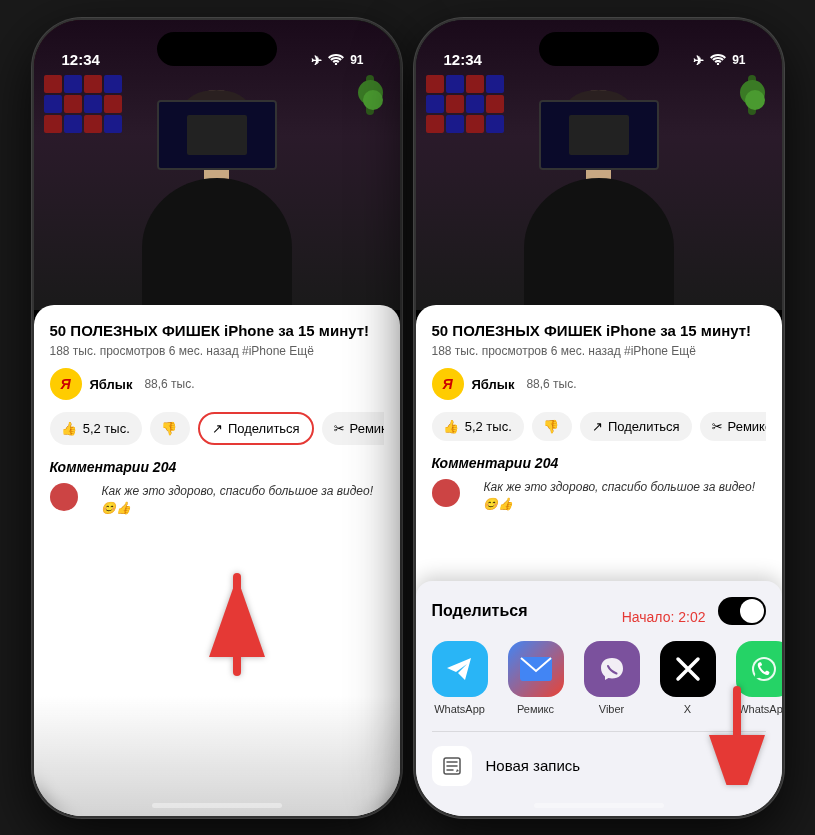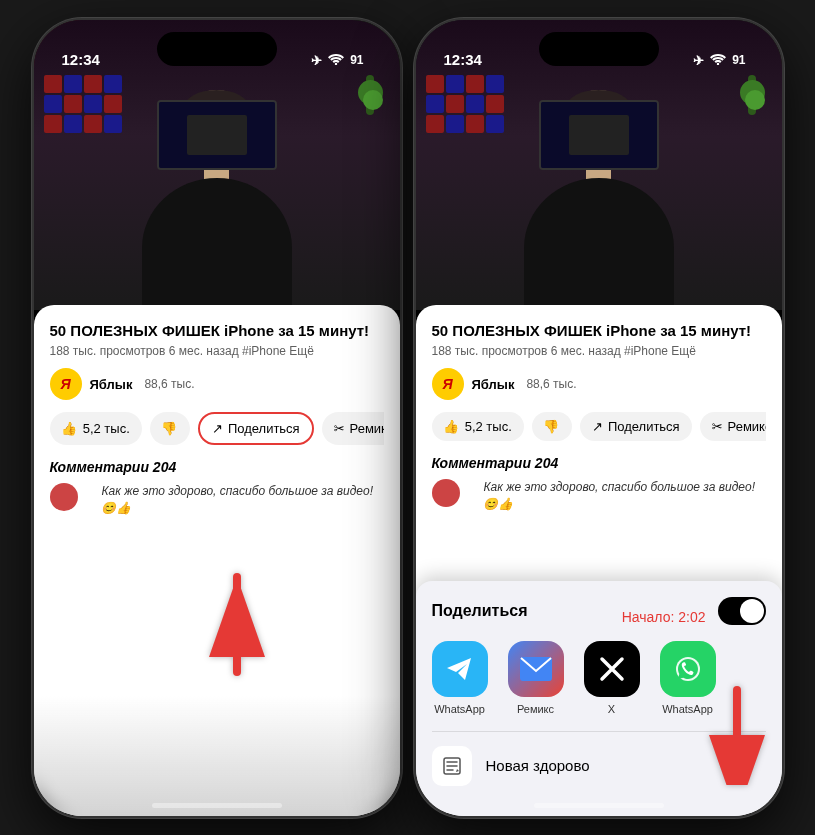--- a/index.html
+++ b/index.html
@@ -625,20 +625,29 @@
           <div class="share-app">
             <div class="app-icon mail">
               <svg width="32" height="24" viewBox="0 0 32 24" fill="none">
                 <rect width="32" height="24" rx="3" fill="#4285f4"></rect>
                 <path d="M1 1L16 14L31 1" stroke="white" stroke-width="2" fill="none"></path>
               </svg>
             </div>
             <span class="app-label">Ремикс</span>
           </div>
 
+          <div class="share-app">
+            <div class="app-icon viber">
+              <svg width="30" height="30" viewBox="0 0 30 30" fill="none">
+                <path d="M15 4C8 4 4 8 4 14c0 3.5 1.5 6.5 4 8.5V26l3.5-2c1 .3 2.3.5 3.5.5 7 0 11-4 11-10S22 4 15 4z" fill="white" opacity="0.9"></path>
+                <path d="M11 12c1.5 3.5 5 6 8.5 7.5" stroke="#7b519d" stroke-width="2" fill="none" stroke-linecap="round"></path>
+              </svg>
+            </div>
+            <span class="app-label">Viber</span>
+          </div>
 
           <div class="share-app">
             <div class="app-icon x-app">
               <svg width="28" height="28" viewBox="0 0 28 28" fill="none">
                 <path d="M4 4L24 24M24 4L4 24" stroke="white" stroke-width="3.5" stroke-linecap="round"></path>
               </svg>
             </div>
             <span class="app-label">X</span>
           </div>
 
@@ -656,21 +665,21 @@
 
 
         <div class="share-action-row">
           <div class="share-action-icon">
             <svg width="22" height="22" viewBox="0 0 22 22" fill="none">
               <rect x="3" y="3" width="16" height="16" rx="2" stroke="#555" stroke-width="1.5"></rect>
               <path d="M6 7h10M6 11h10M6 15h6" stroke="#555" stroke-width="1.5" stroke-linecap="round"></path>
               <path d="M16 14l2 2-3 1 1-3z" fill="#555"></path>
             </svg>
           </div>
-          <span class="share-action-label">Новая здорово</span>
+          <span class="share-action-label">Новая запись</span>
         </div>
       </div>
 
       <div style="position:absolute;top:380px;right:10px;z-index:80;">
         <svg width="70" height="100" viewBox="0 0 70 100" class="arrow-svg">
           <defs>
             <marker id="arrowhead2" markerWidth="10" markerHeight="7" refX="5" refY="3.5" orient="auto">
               <polygon points="0 0, 10 3.5, 0 7" fill="#e53935"></polygon>
             </marker>
           </defs>

